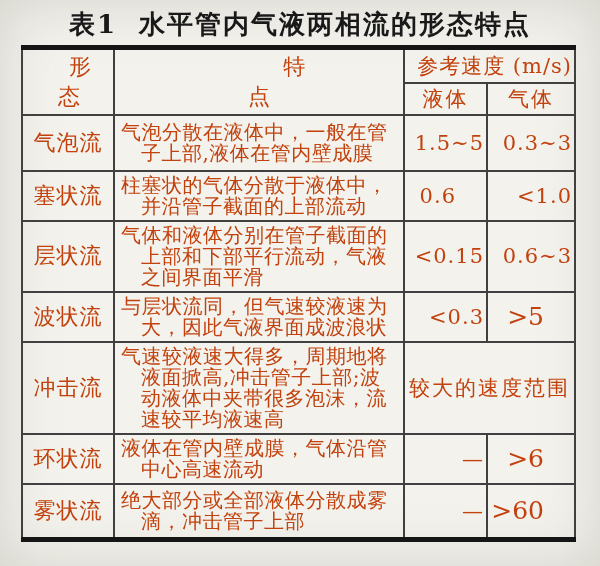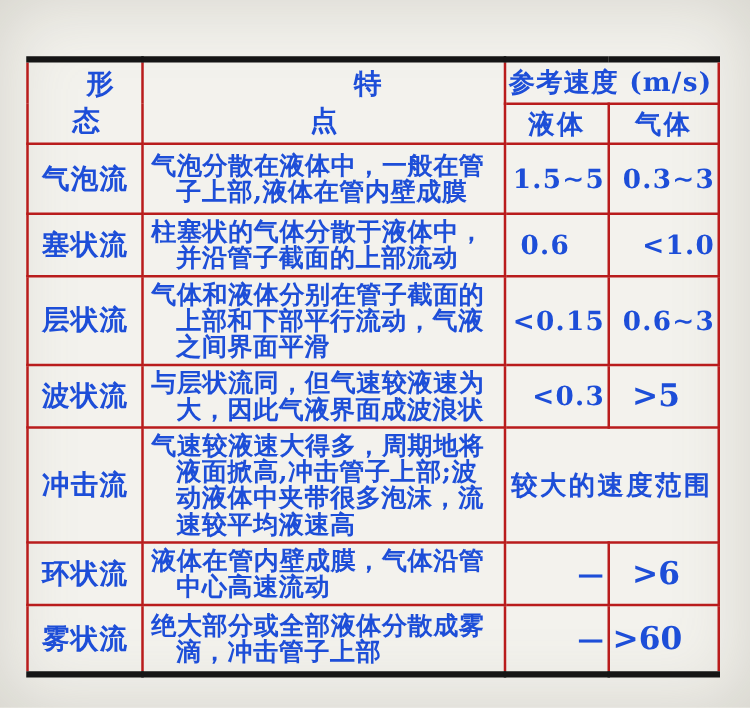--- a/index.html
+++ b/index.html
@@ -22,64 +22,65 @@
   table.flow-table{
     position:absolute;left:21px;top:45px;width:553px;
     border-collapse:collapse;table-layout:fixed;
     background:transparent;
   }
   .c-pattern{width:92px;}
   .c-features{width:290px;}
   .c-liquid{width:83px;}
   .c-gas{width:88px;}
   th,td{
-    border:2px solid #b91c1c;
+    border:2px solid #404040;
     padding:1px 2px;
     vertical-align:middle;
-    font-weight:bold;
-    color:#1d4ed8;
+    font-weight:normal;
+    color:#c2410c;
   }
   table.flow-table{
     border-top:5px solid #151515;
     border-bottom:5px solid #151515;
     border-left:1px solid #3a3a3a;
     border-right:2px solid #2a2a2a;
   }
   tr.hr1{height:35px;}
   tr.hr2{height:27px;}
   tr.r1{height:56px;}
   tr.r2{height:48px;}
   tr.r3{height:70px;}
   tr.r4{height:50px;}
   tr.r5{height:90px;}
   tr.r6{height:44px;}
   tr.r7{height:56px;}
   .th-pattern,.th-features{text-align:center;font-size:22px;}
   .sp1{letter-spacing:1em;text-indent:1em;display:inline-block;padding-left:1em;}
   .sp3{letter-spacing:3.2em;text-indent:3.2em;display:inline-block;padding-left:3.2em;}
-  .th-vel{text-align:left;font-size:21px;letter-spacing:1px;}
+  .th-vel{text-align:right;font-size:21px;letter-spacing:1px;}
   .th-sub{text-align:center;font-size:21px;letter-spacing:2px;}
   td.pattern{text-align:center;font-size:22px;letter-spacing:1px;}
   td.features{
     font-size:20px;line-height:21px;
     text-align:left;
     padding:3px 5px 3px calc(6px + 1em);
     text-indent:-1em;
     letter-spacing:0.5px;
   }
   td.val{text-align:right;font-size:21px;letter-spacing:1px;}
   td.alignr{text-align:right;padding-right:30px;}
   td.vbig{font-size:25px;letter-spacing:0;}
   td.merged{text-align:center;font-size:21px;letter-spacing:2px;}
 </style>
 </head>
 <body>
 
 <div class="page">
 
+  <div class="title">表1  水平管内气液两相流的形态特点</div>
 
   <table class="flow-table">
     <colgroup>
       <col class="c-pattern">
         <col class="c-features">
         <col class="c-liquid">
         <col class="c-gas">
     </colgroup>
     <tbody>
       <tr class="hr1">

